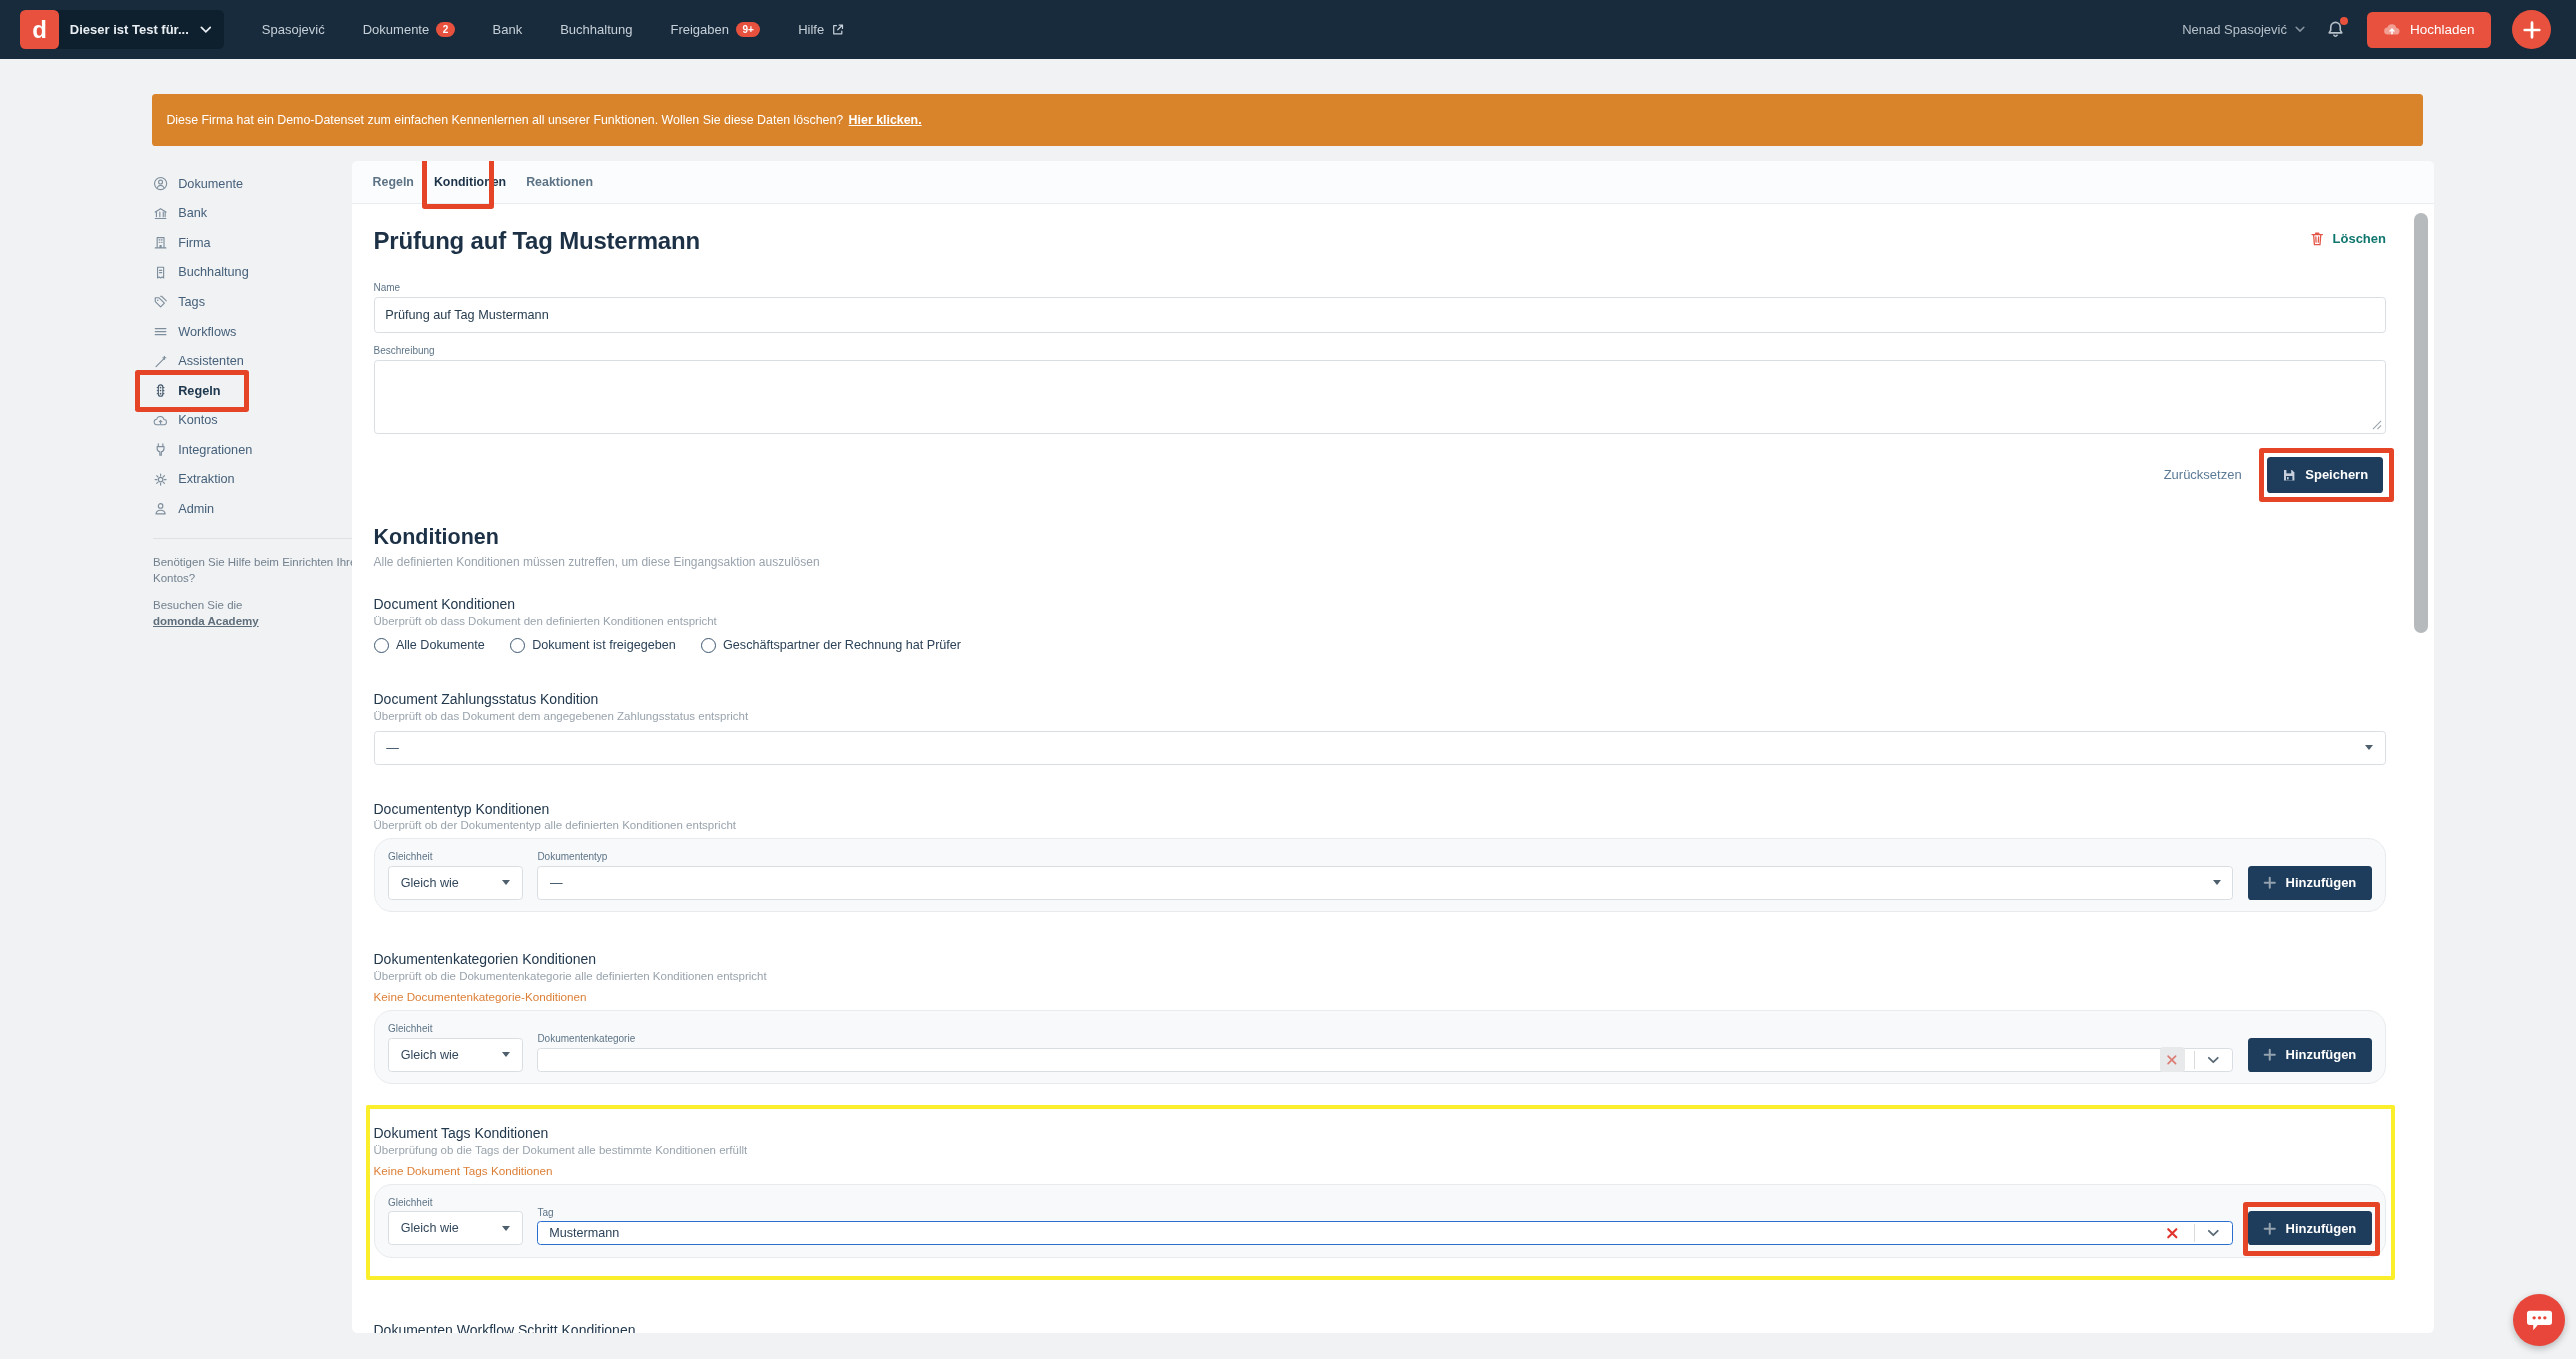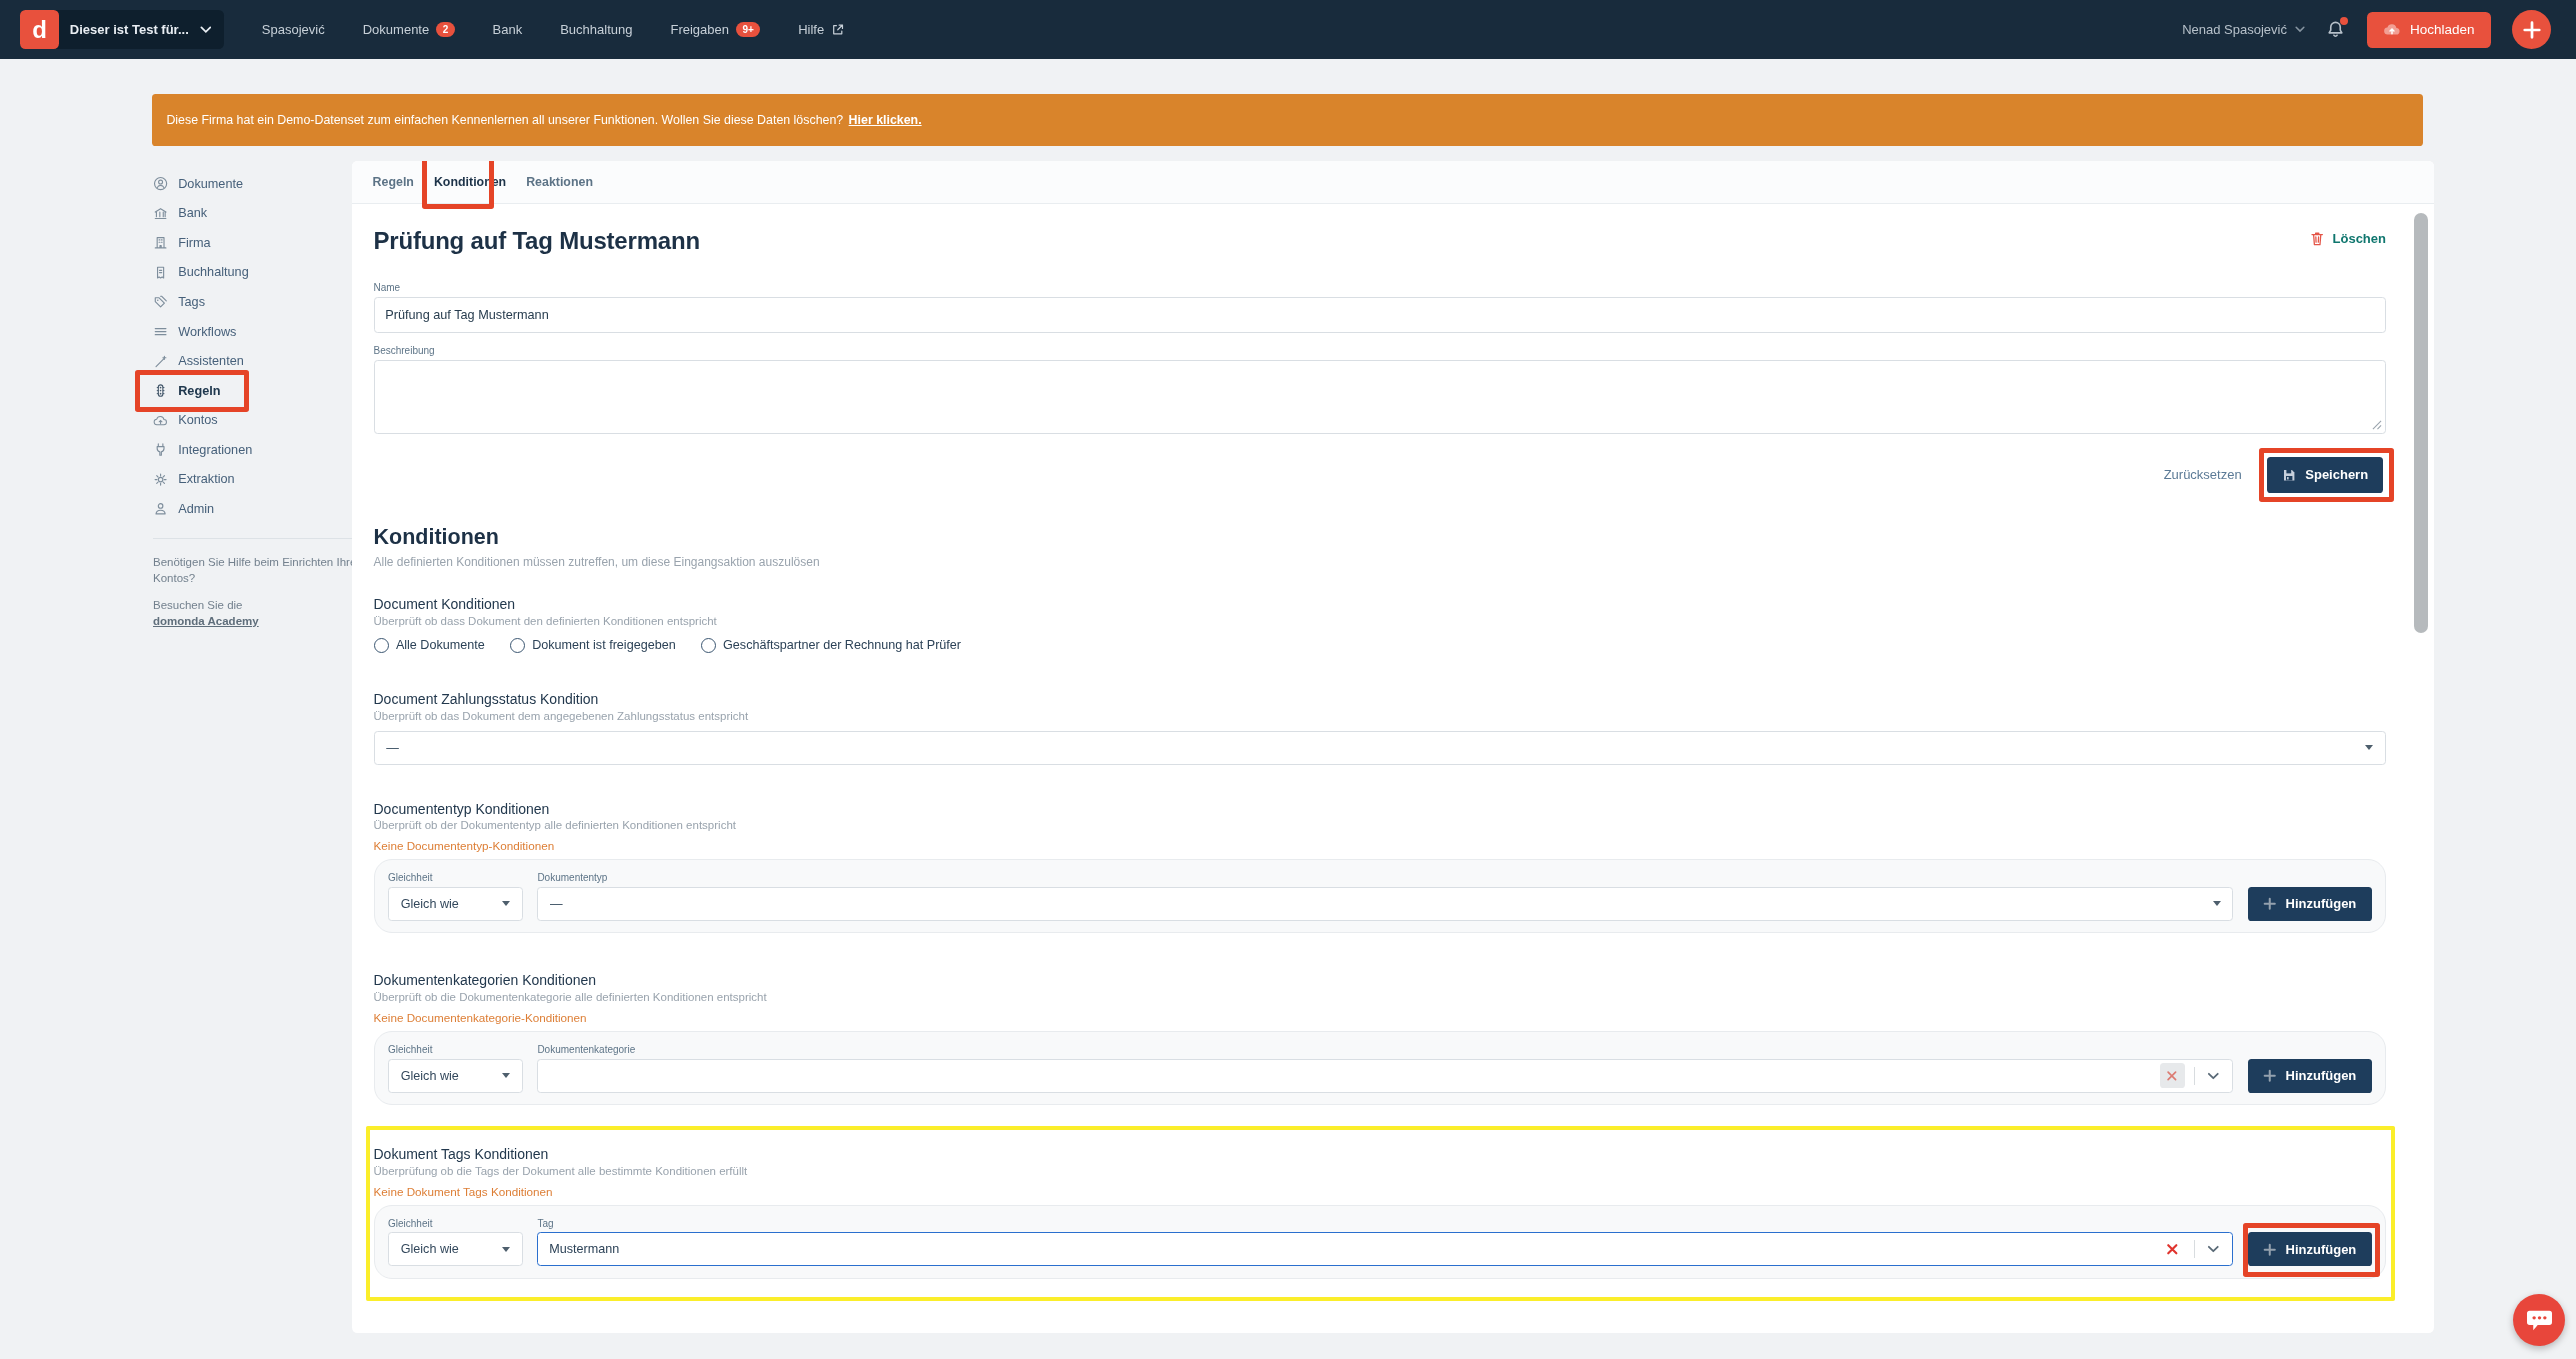--- a/index.html
+++ b/index.html
@@ -78,21 +78,21 @@
 
   .select { height:34px; border:0.9px solid #d9dee3; border-radius:3.6px; background:#fff; display:flex; align-items:center; justify-content:space-between; padding:0 11.7px; font-size:12.6px; color:#33485c; cursor:pointer; }
   .select.full { margin-top:9px; }
   .caret { width:0; height:0; border-left:4px solid transparent; border-right:4px solid transparent; border-top:5.4px solid #4e5f6d; }
 
   .notice { font-size:11.7px; color:#dd7e35; margin-top:8px; }
 
   .cond-card { margin-top:7.2px; background:#f8f9fa; border:0.9px solid #e8ebee; border-radius:18px; padding:11.7px 13.5px; display:flex; gap:14.4px; align-items:flex-end; }
   .fgroup.eq { width:135px; flex:none; }
   .fgroup.main { flex:1; }
-  .combo { height:34px; background:#fff; border:0.9px solid #d9dee3; border-radius:3.6px; display:flex; align-items:center; padding:0 9px 0 10.8px; gap:9px; cursor:text; }
+  .combo { height:24px; background:#fff; border:0.9px solid #d9dee3; border-radius:3.6px; display:flex; align-items:center; padding:0 9px 0 10.8px; gap:9px; cursor:text; }
   .combo .val { flex:1; font-size:12.6px; color:#2c4257; }
   .combo.focused { border:1.8px solid #2a6fce; }
   .xbtn { width:25px; height:25px; border-radius:3.6px; background:#e7e9eb; display:flex; align-items:center; justify-content:center; border:none; flex:none; }
   .xbtn.bright { background:transparent; }
   .vdiv { width:0.9px; height:18px; background:#d8dcdf; flex:none; }
   .chevbtn { border:none; background:transparent; padding:1.8px 3.6px; flex:none; }
   .add-btn { height:34px; }
   .add-wrap { position:relative; display:inline-block; }
   .add-wrap .ann { inset:-9px -8px -10.8px -4.5px; }
 
@@ -348,21 +348,20 @@
       <div class="h3-sub">Überprüft ob das Dokument dem angegebenen Zahlungsstatus entspricht</div>
       <div class="select full">
         <span>—</span>
         <span class="caret"></span>
       </div>
     </section>
 
     <section class="sec-type">
       <h3>Documententyp Konditionen</h3>
       <div class="h3-sub">Überprüft ob der Dokumententyp alle definierten Konditionen entspricht</div>
-      <div class="notice">Keine Documententyp-Konditionen</div>
       <div class="cond-card">
         <div class="fgroup eq">
           <div class="flabel">Gleichheit</div>
           <div class="select">
             <span>Gleich wie</span>
             <span class="caret"></span>
           </div>
         </div>
         <div class="fgroup main">
           <div class="flabel">Dokumententyp</div>

